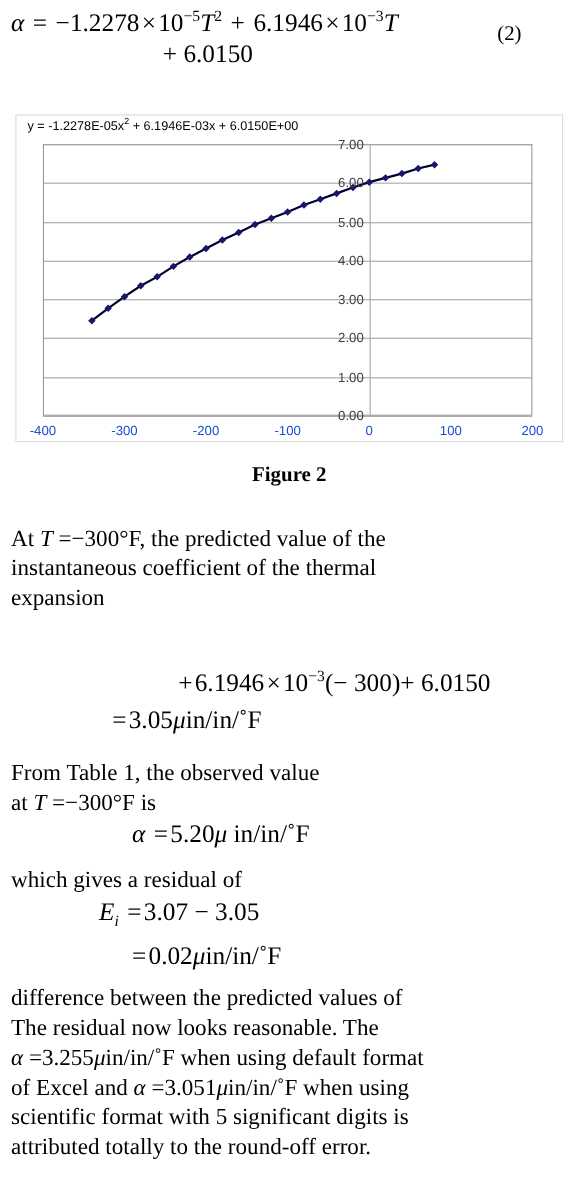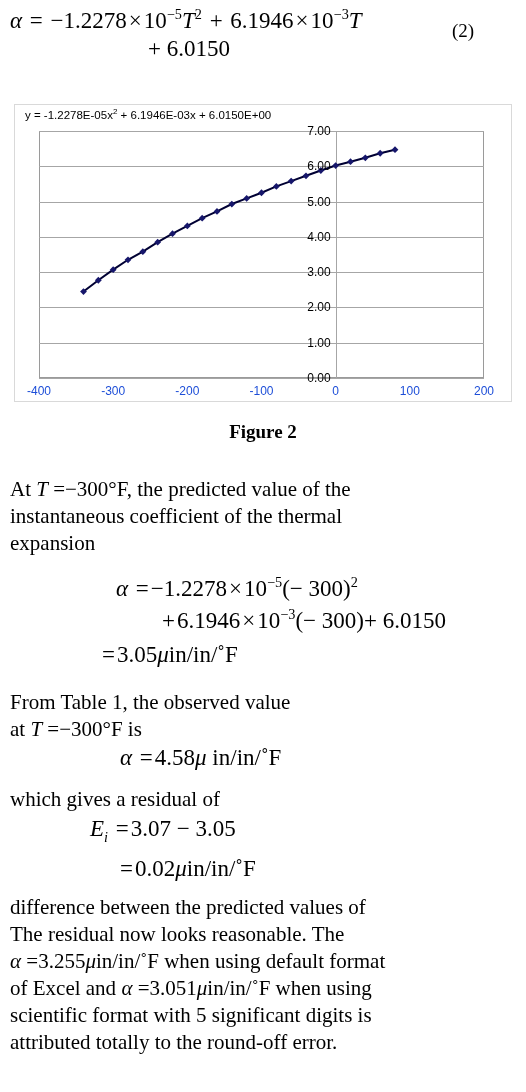--- a/index.html
+++ b/index.html
@@ -32,21 +32,21 @@
      border:1px solid #d9d9d9;background:#ffffff;box-sizing:border-box;}
   #trendline-label{position:absolute;left:10px;top:4px;font-family:"Liberation Sans", sans-serif;
      font-size:11.5px;color:#000;white-space:nowrap;letter-spacing:0px;}
   #trendline-label sup{font-size:0.7em;vertical-align:super;line-height:0;}
 
   #plot-area{position:absolute;left:24px;top:26px;width:445px;height:247px;}
   #plot-frame{position:absolute;left:0;top:0;right:0;bottom:0;border:1px solid #9a9a9a;box-sizing:border-box;}
   .gridline{position:absolute;left:0;width:100%;height:1px;background:#a6a6a6;}
   #value-axis{position:absolute;top:0;bottom:0;width:1px;background:#a6a6a6;}
 
-  .ylabel{position:absolute;font-family:"Liberation Sans", sans-serif;font-size:12px;color:#000000;
+  .ylabel{position:absolute;font-family:"Liberation Sans", sans-serif;font-size:12px;color:#404040;
      text-align:right;transform:translateY(-50%);white-space:nowrap;}
 
   #category-axis-labels{position:absolute;left:14px;top:384px;width:498px;height:20px;}
   .xlabel{position:absolute;font-family:"Liberation Sans", sans-serif;font-size:12px;color:#1d4ed8;
      text-align:center;transform:translateX(-50%);white-space:nowrap;}
 
   #figure-caption{position:absolute;left:0;top:421px;width:526px;text-align:center;
      font-weight:bold;font-size:19px;font-family:"Liberation Serif", serif;}
 
   svg.series{position:absolute;left:0;top:0;overflow:visible;}
@@ -137,44 +137,40 @@
   <div class="para" style="top:476px;">
     <div>
       <span>At</span>
       <span class="sym">T</span>
       <span>=</span><span>−300°F</span><span>, the predicted value of the</span>
     </div>
     <div>instantaneous coefficient of the thermal</div>
     <div>expansion</div>
   </div>
 
-  <div class="eq" style="position:absolute;left:116px;top:576px;">
-    <span class="sym">α</span>
-    <span class="op">=</span><span>−1.2278</span><span class="op">×</span><span>10</span><sup class="e">−5</sup><span>(− 300)</span><sup class="e">2</sup>
-  </div>
   <div class="eq" style="position:absolute;left:160px;top:608px;">
     <span class="op">+</span><span>6.1946</span><span class="op">×</span><span>10</span><sup class="e">−3</sup><span>(− 300)</span><span>+ 6.0150</span>
   </div>
   <div class="eq" style="position:absolute;left:100px;top:642px;">
     <span class="op">=</span><span>3.05</span><span class="sym">μ</span><span>in/in/˚F</span>
   </div>
 
   <div class="para" style="top:689px;">
     <div>From Table 1, the observed value</div>
     <div>
       <span>at</span>
       <span class="sym">T</span>
       <span>=</span><span>−300°F</span>
       <span>is</span>
     </div>
   </div>
 
   <div class="eq" style="position:absolute;left:120px;top:745px;">
     <span class="sym">α</span>
-    <span class="op">=</span><span>4.58</span><span class="sym">μ</span>
+    <span class="op">=</span><span>5.20</span><span class="sym">μ</span>
     <span>in/in/˚F</span>
   </div>
 
   <div class="para" style="top:786px;">
     <div>which gives a residual of</div>
   </div>
 
   <div class="eq" style="position:absolute;left:90px;top:816px;">
     <span class="sym">E</span><sub class="e sym">i</sub>
     <span class="op">=</span><span>3.07 − 3.05</span>

